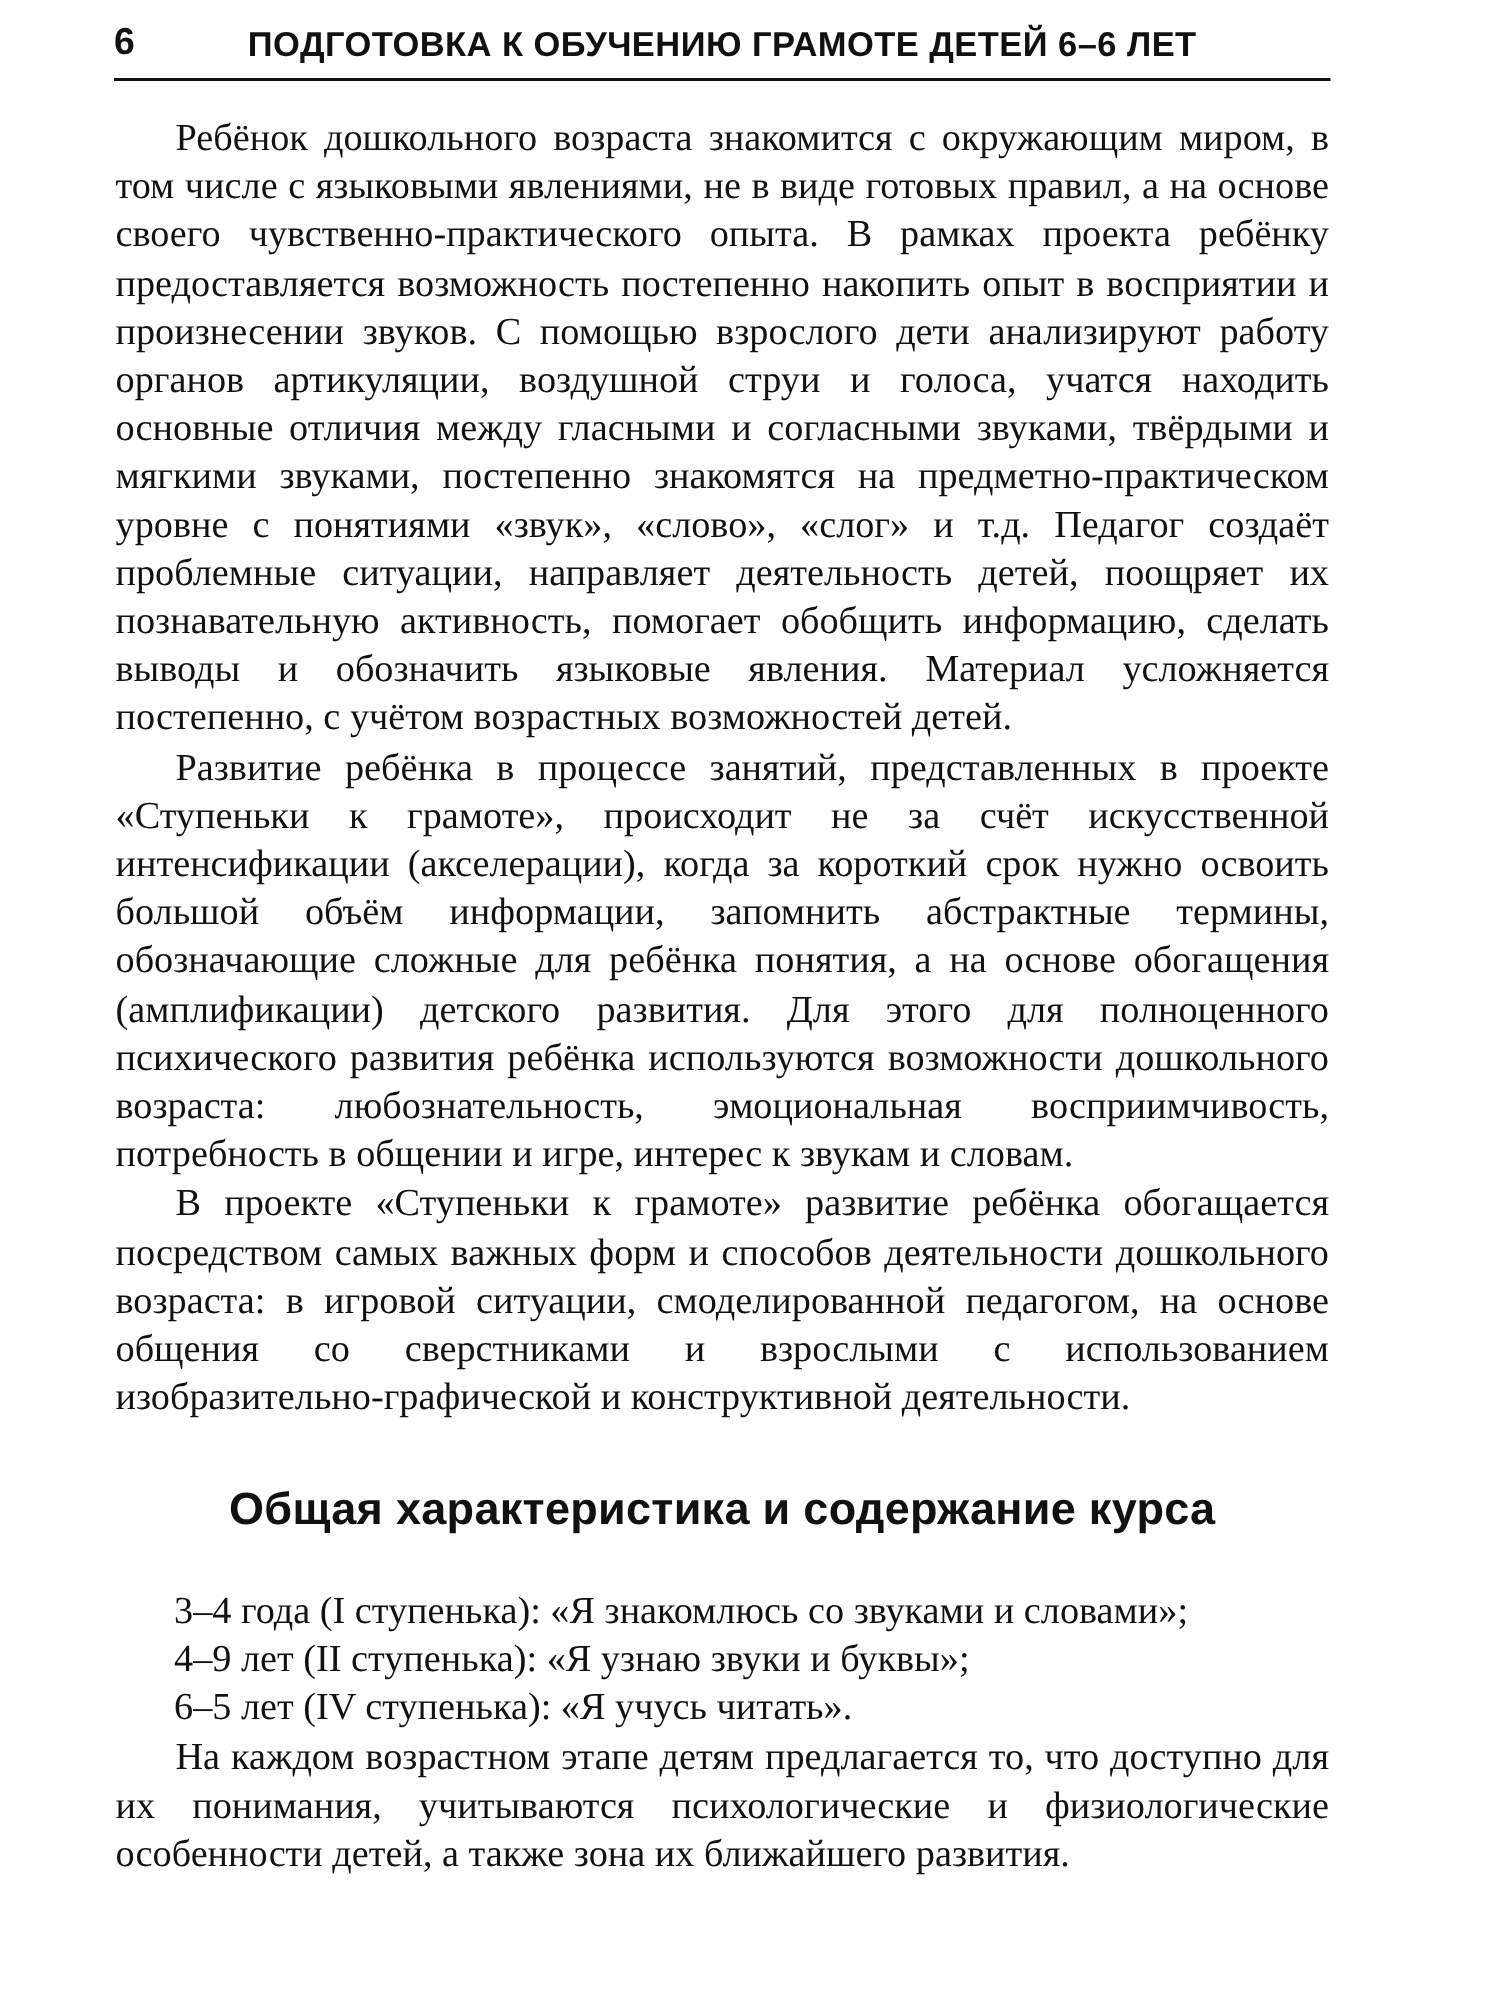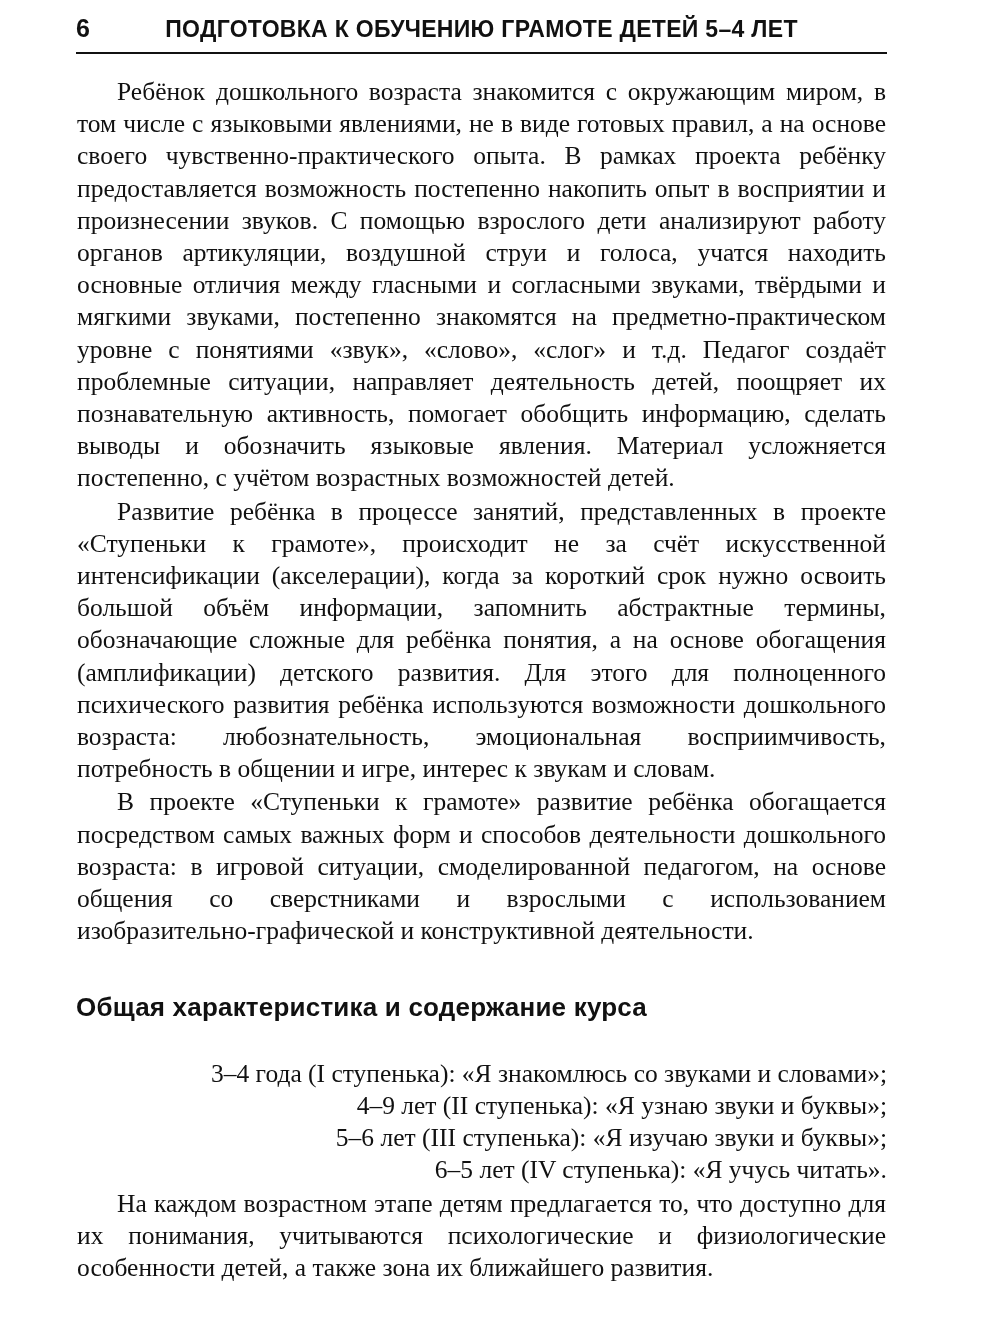--- a/index.html
+++ b/index.html
@@ -57,67 +57,66 @@
     line-height: 32.2px;
     text-align: justify;
   }
   p.para {
     margin: 1px;
     text-indent: 40px;
   }
   .section-heading {
     font-family: "Liberation Sans", sans-serif;
     font-weight: bold;
-    font-size: 26px;
-    text-align: left;
+    font-size: 30px;
+    text-align: center;
     margin: 44px 0 34px 0;
     letter-spacing: 0.2px;
   }
   .emph {
     font-weight: bold;
     font-style: italic;
   }
   .stage-list {
     margin: 0;
     padding: 0;
     list-style: none;
-    text-align: right;
+    text-align: left;
   }
   .stage-list li {
     margin: 0;
     padding-left: 40px;
     text-indent: 0;
     white-space: nowrap;
   }
 </style>
 </head>
 <body>
 
 <div class="page">
 
   <div class="running-head">
     <span class="page-number">6</span>
-    <div class="head-title">ПОДГОТОВКА К ОБУЧЕНИЮ ГРАМОТЕ ДЕТЕЙ 5–4 ЛЕТ</div>
+    <div class="head-title">ПОДГОТОВКА К ОБУЧЕНИЮ ГРАМОТЕ ДЕТЕЙ 6–6 ЛЕТ</div>
   </div>
   <hr class="head-rule">
 
   <div class="content">
 
     <p class="para">Ребёнок дошкольного возраста знакомится с окружающим миром, в том числе с языковыми явлениями, не в виде готовых правил, а на основе своего чувственно-практического опыта. В рамках проекта ребёнку предоставляется возможность постепенно накопить опыт в восприятии и произнесении звуков. С помощью взрослого дети анализируют работу органов артикуляции, воздушной струи и голоса, учатся находить основные отличия между гласными и согласными звуками, твёрдыми и мягкими звуками, постепенно знакомятся на предметно-практическом уровне с понятиями «звук», «слово», «слог» и т.д. Педагог создаёт проблемные ситуации, направляет деятельность детей, поощряет их познавательную активность, помогает обобщить информацию, сделать выводы и обозначить языковые явления. Материал усложняется постепенно, с учётом возрастных возможностей детей.</p>
 
     <p class="para">Развитие ребёнка в процессе занятий, представленных в проекте «Ступеньки к грамоте», происходит не за счёт искусственной интенсификации (акселерации), когда за короткий срок нужно освоить большой объём информации, запомнить абстрактные термины, обозначающие сложные для ребёнка понятия, а на основе обогащения (амплификации) детского развития. Для этого для полноценного психического развития ребёнка используются возможности дошкольного возраста: любознательность, эмоциональная восприимчивость, потребность в общении и игре, интерес к звукам и словам.</p>
 
     <p class="para">В проекте «Ступеньки к грамоте» развитие ребёнка обогащается посредством самых важных форм и способов деятельности дошкольного возраста: в игровой ситуации, смоделированной педагогом, на основе общения со сверстниками и взрослыми с использованием изобразительно-графической и конструктивной деятельности.</p>
 
     <h2 class="section-heading">Общая характеристика и содержание курса</h2>
 
 
     <ul class="stage-list">
       <li>3–4 года (I ступенька): «Я знакомлюсь со звуками и словами»;</li>
       <li>4–9 лет (II ступенька): «Я узнаю звуки и буквы»;</li>
-      <li>5–6 лет (III ступенька): «Я изучаю звуки и буквы»;</li>
       <li>6–5 лет (IV ступенька): «Я учусь читать».</li>
     </ul>
 
     <p class="para">На каждом возрастном этапе детям предлагается то, что доступно для их понимания, учитываются психологические и физиологические особенности детей, а также зона их ближайшего развития.</p>
 
   </div>
 </div>
 
 </body></html>

